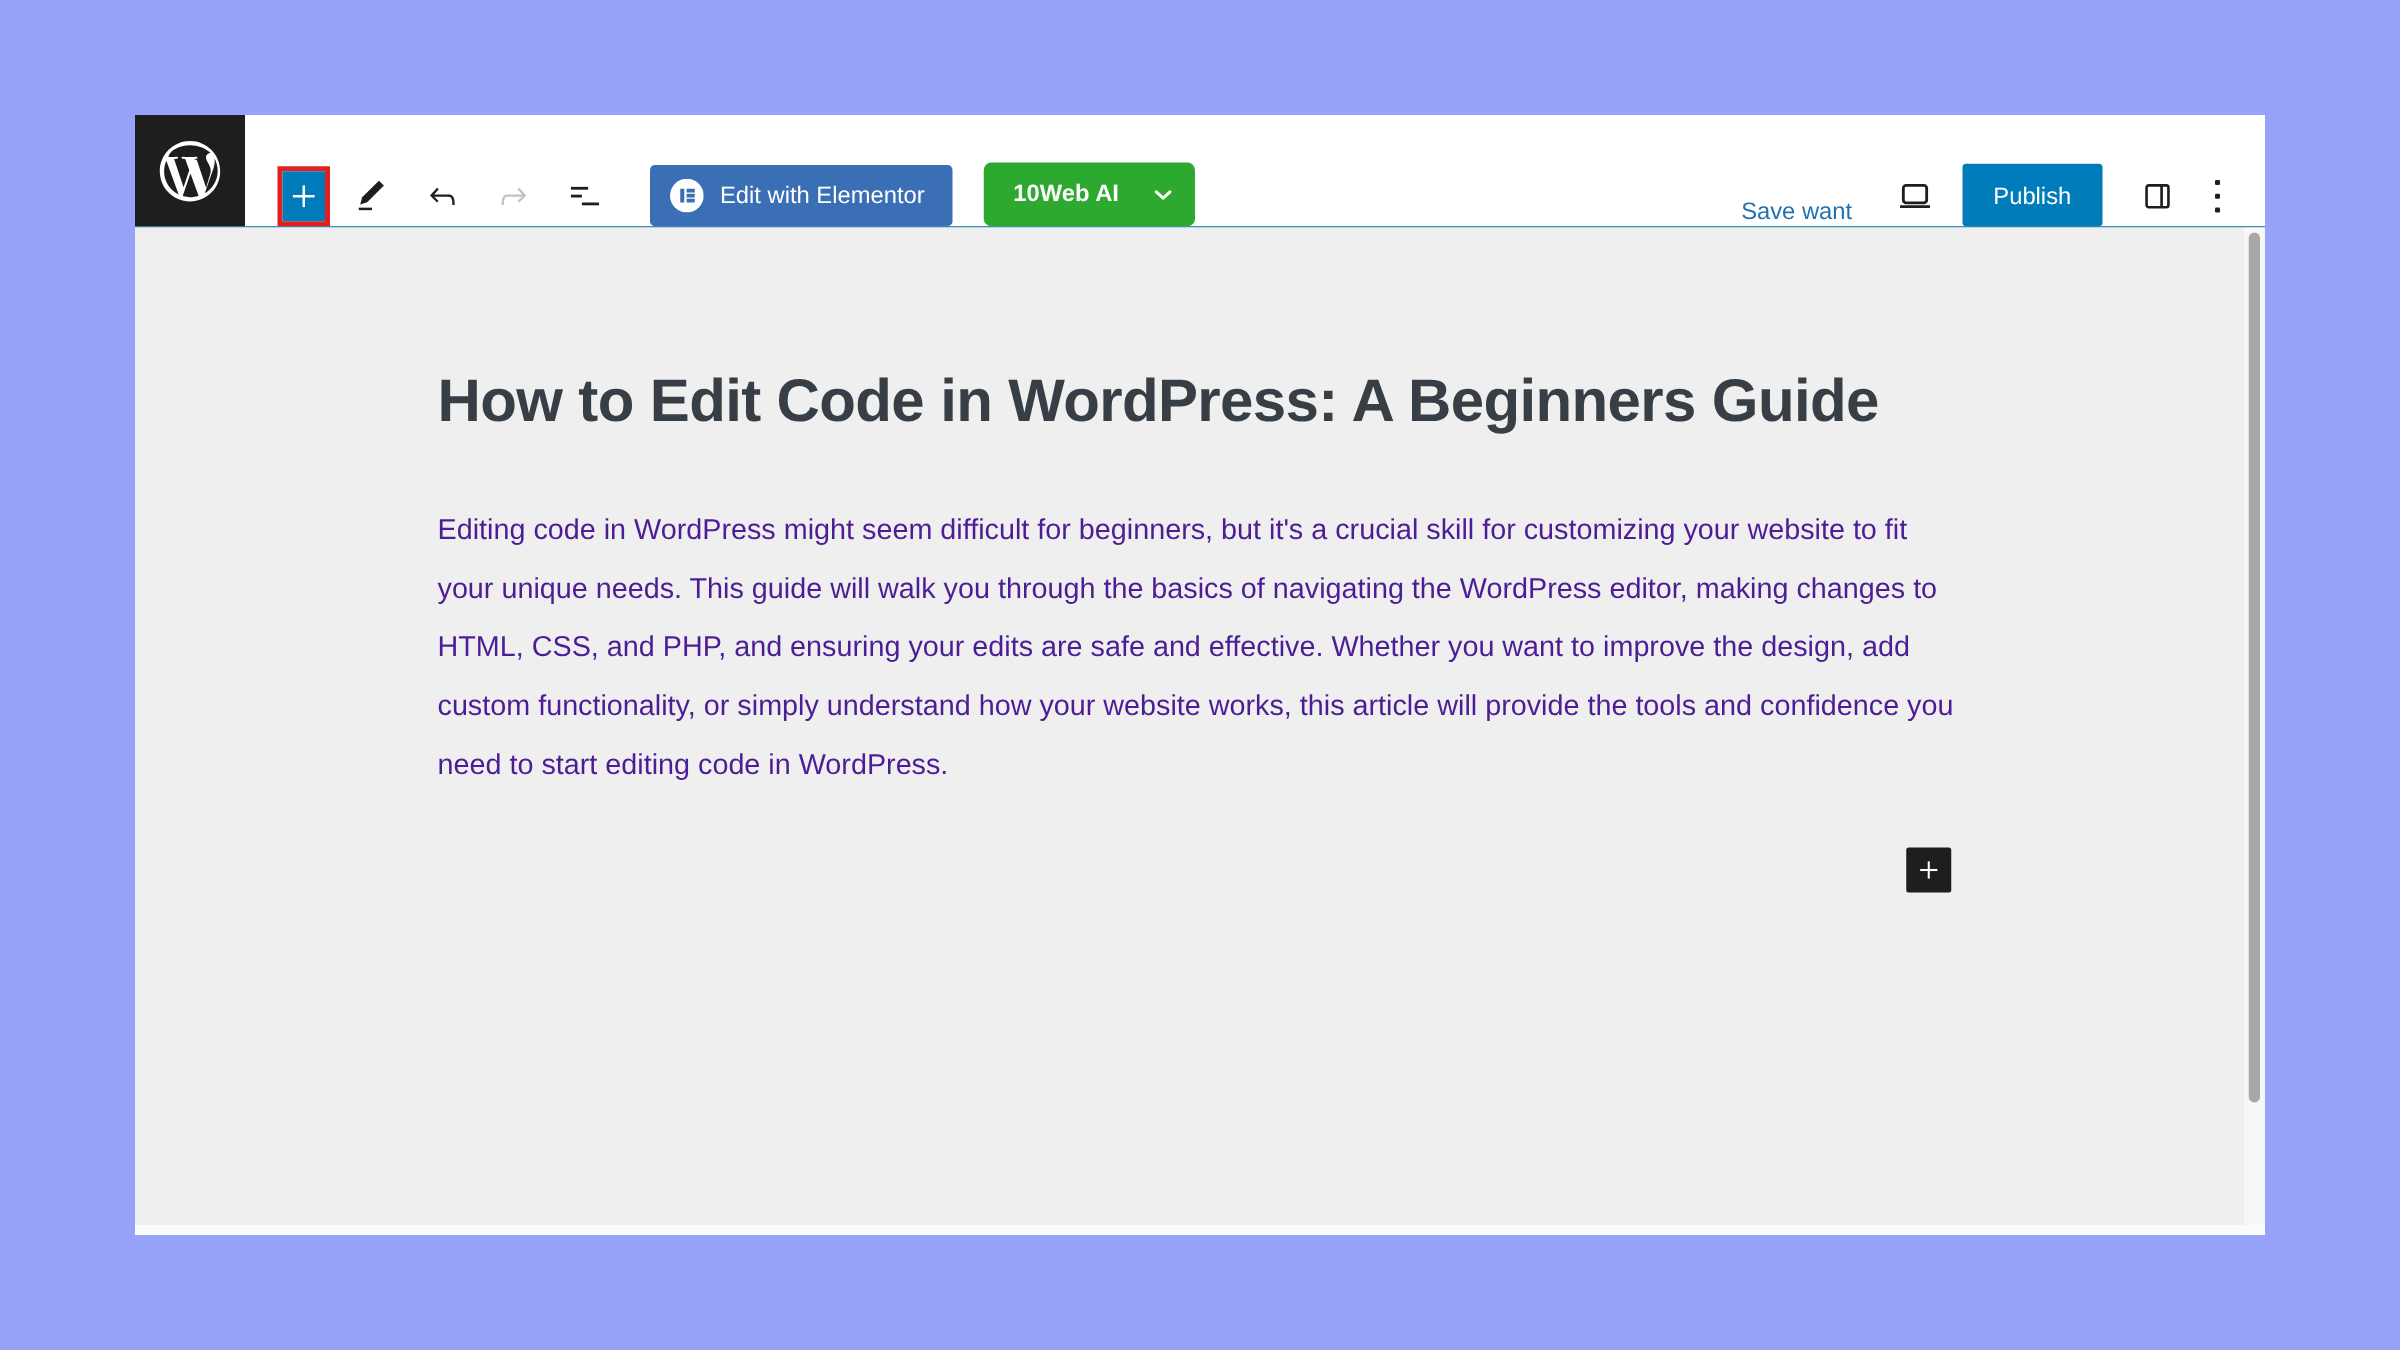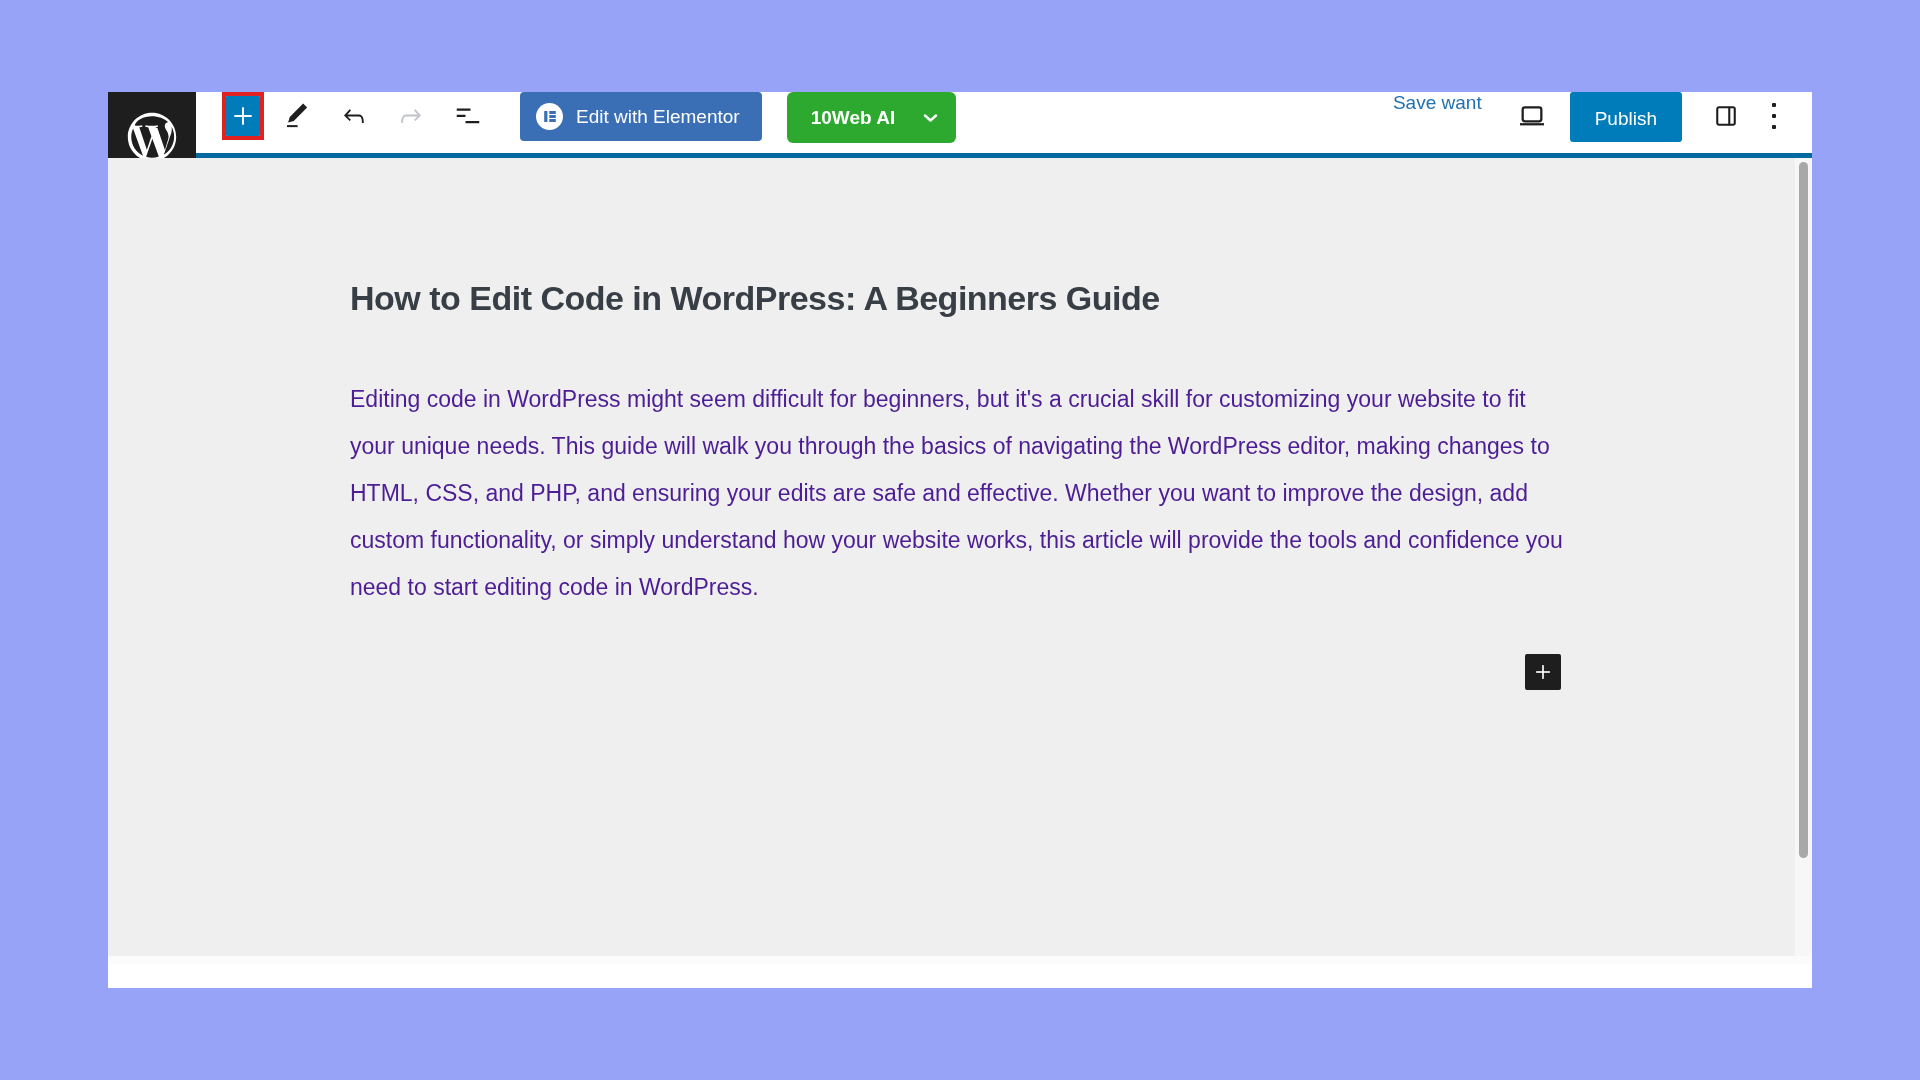--- a/index.html
+++ b/index.html
@@ -11,25 +11,25 @@
   }
   .window {
     position: absolute;
     left: 108px; top: 92px;
     width: 1704px; height: 896px;
     background: #ffffff;
   }
   
   .toolbar {
     position: relative;
-    height: 66px;
+    height: 90px;
     background: #ffffff;
-    border-bottom: 5px solid #0369a1;
+    border-bottom: 1px solid #0369a1;
     display: flex;
-    align-items: flex-start;
+    align-items: flex-end;
   }
   .wp-logo {
     width: 88px; height: 89px;
     background: #1e1e1e;
     display: flex; align-items: center; justify-content: center;
     flex: 0 0 auto;
   }
   .inserter-wrap {
     margin-left: 26px;
     border: 4px solid #e02121;
@@ -128,21 +128,21 @@
     background: #efefef;
     overflow: hidden;
   }
   .doc {
     width: 1220px;
     margin: 0 auto;
     padding-top: 112px;
     position: relative;
   }
   .post-title {
-    font-size: 34px;
+    font-size: 48px;
     font-weight: bold;
     letter-spacing: -0.5px;
     line-height: 56px;
     color: #373e45;
     cursor: text;
   }
   .post-paragraph {
     margin-top: 50px;
     font-size: 23px;
     line-height: 47px;

